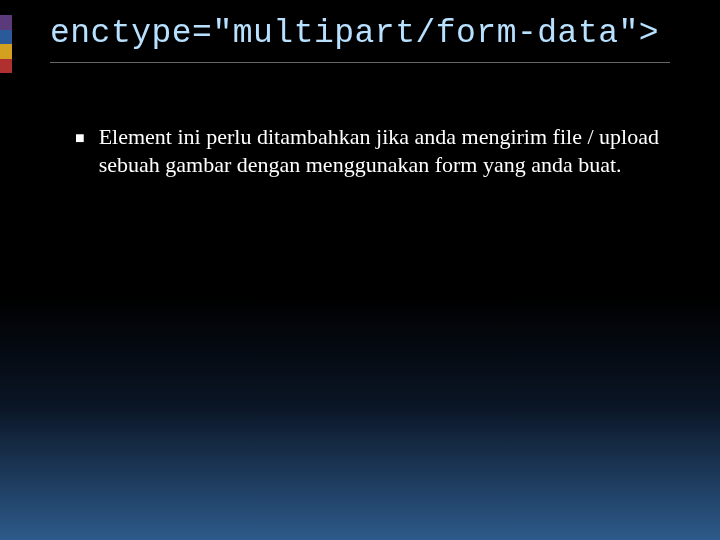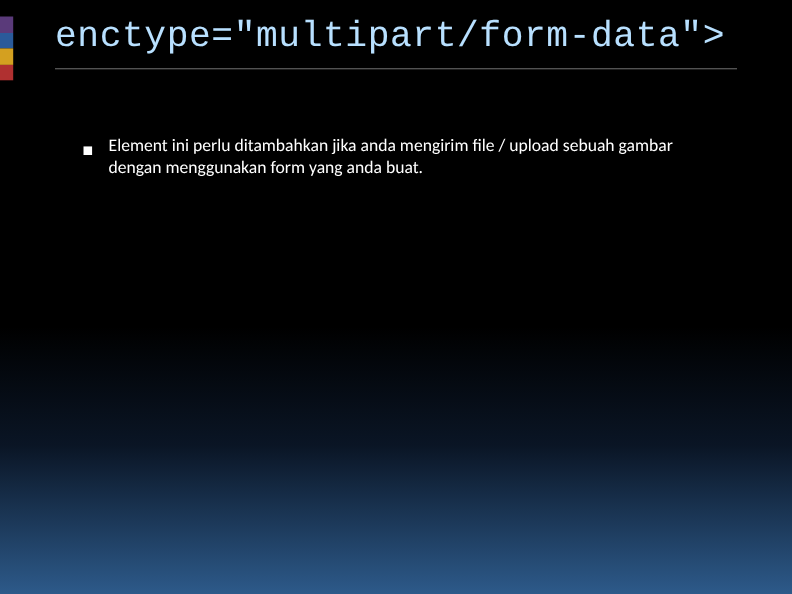--- a/index.html
+++ b/index.html
@@ -59,23 +59,24 @@
     gap: 14px;
   }
   .bullet-marker {
     color: #ffffff;
     font-size: 16px;
     line-height: 30px;
     flex: 0 0 auto;
   }
   .bullet-text {
     color: #ffffff;
-    font-size: 16px;
+    font-size: 22px;
     line-height: 1.28;
     font-weight: 400;
+    font-family: Liberation Serif, serif;
   }
 </style>
 </head>
 <body>
 
 <div class="slide">
 
   <div class="title-wrap">
     <div class="accent-thick">
       <div class="tseg" style="background:#5a3a7a"></div>

